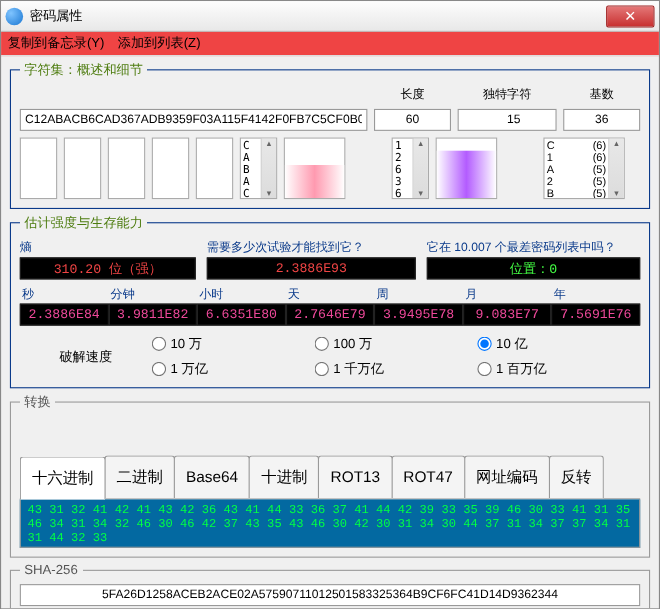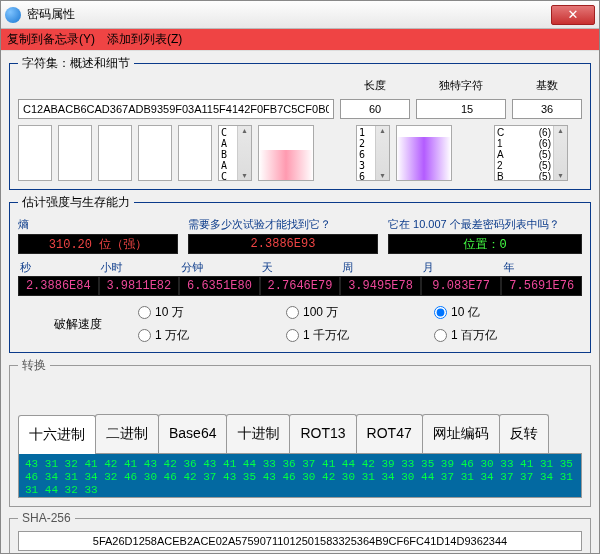--- a/index.html
+++ b/index.html
@@ -6,21 +6,21 @@
 body { background: #c0c0c0; width: 600px; height: 554px; overflow: hidden; }
 .window { width: 600px; height: 554px; background: #f0f0f0; border: 1px solid #888; display: flex; flex-direction: column; }
 .titlebar { height: 28px; background: linear-gradient(#fdfdfd,#e8e8e8); display: flex; align-items: center; padding: 0 4px; border-bottom: 1px solid #bbb; }
 .titlebar .icon { width: 16px; height: 16px; border-radius: 50%; background: radial-gradient(circle at 5px 5px,#7fc4ff,#1976d2); margin-right: 6px; }
 .titlebar .title { font-size: 12px; flex: 1; }
 .titlebar .close { width: 44px; height: 20px; background: linear-gradient(#e47777,#c83030); color: #fff; font-size: 13px; display: flex; align-items: center; justify-content: center; border-radius: 2px; border: 1px solid #a02020; }
 .menubar { height: 22px; display: flex; align-items: center; padding: 0 6px; font-size: 12px; gap: 12px; background: #ef4444; border-bottom: 1px solid #ddd; }
 .content { flex: 1; padding: 4px 8px 8px 8px; overflow: hidden; display: flex; flex-direction: column; gap: 4px; }
 fieldset { border: 1px solid #0a3a8a; padding: 6px 8px 8px 8px; font-size: 11px; position: relative; }
 fieldset.gray { border-color: #9a9a9a; }
-legend { font-size: 12px; color: #000000; padding: 0 4px; }
+legend { font-size: 12px; color: #4d7c0f; padding: 0 4px; }
 legend.gray { color: #555; }
 .row1 { display: flex; gap: 6px; align-items: flex-end; }
 .row1 .col { display: flex; flex-direction: column; gap: 6px; }
 .row1 input { height: 20px; font-size: 11px; padding: 0 4px; border: 1px solid #999; background: #fff; }
 .row1 .lbl { font-size: 11px; text-align: center; }
 .row2 { display: flex; gap: 6px; margin-top: 6px; height: 56px; }
 .minibox { background: #fff; border: 1px solid #aaa; flex: 0 0 34px; position: relative; }
 .minibox.scroll { display: flex; }
 .minilist { flex: 1; font-size: 10px; font-family: Consolas,monospace; line-height: 11px; padding: 1px 2px; overflow: hidden; white-space: pre; }
 .mscroll { width: 14px; background: linear-gradient(#e8e8e8,#dcdcdc); border-left: 1px solid #ccc; display: flex; flex-direction: column; align-items: center; justify-content: space-between; font-size: 8px; color: #666; }
@@ -143,22 +143,22 @@
         </div>
         <div class="scol">
           <div class="lab">
             <span>它在 </span><span>10.007</span><span> 个最差密码列表中吗？</span>
           </div>
           <div class="lcd green">位置：0</div>
         </div>
       </div>
       <div class="timegrid" id="timegrid">
           <div class="th">秒</div>
+          <div class="th">分钟</div>
           <div class="th">小时</div>
-          <div class="th">分钟</div>
           <div class="th">天</div>
           <div class="th">周</div>
           <div class="th">月</div>
           <div class="th">年</div>
           <div class="lcd yellow">2.3886E84</div>
           <div class="lcd yellow">3.9811E82</div>
           <div class="lcd yellow">6.6351E80</div>
           <div class="lcd yellow">2.7646E79</div>
           <div class="lcd yellow">3.9495E78</div>
           <div class="lcd yellow">9.083E77</div>

